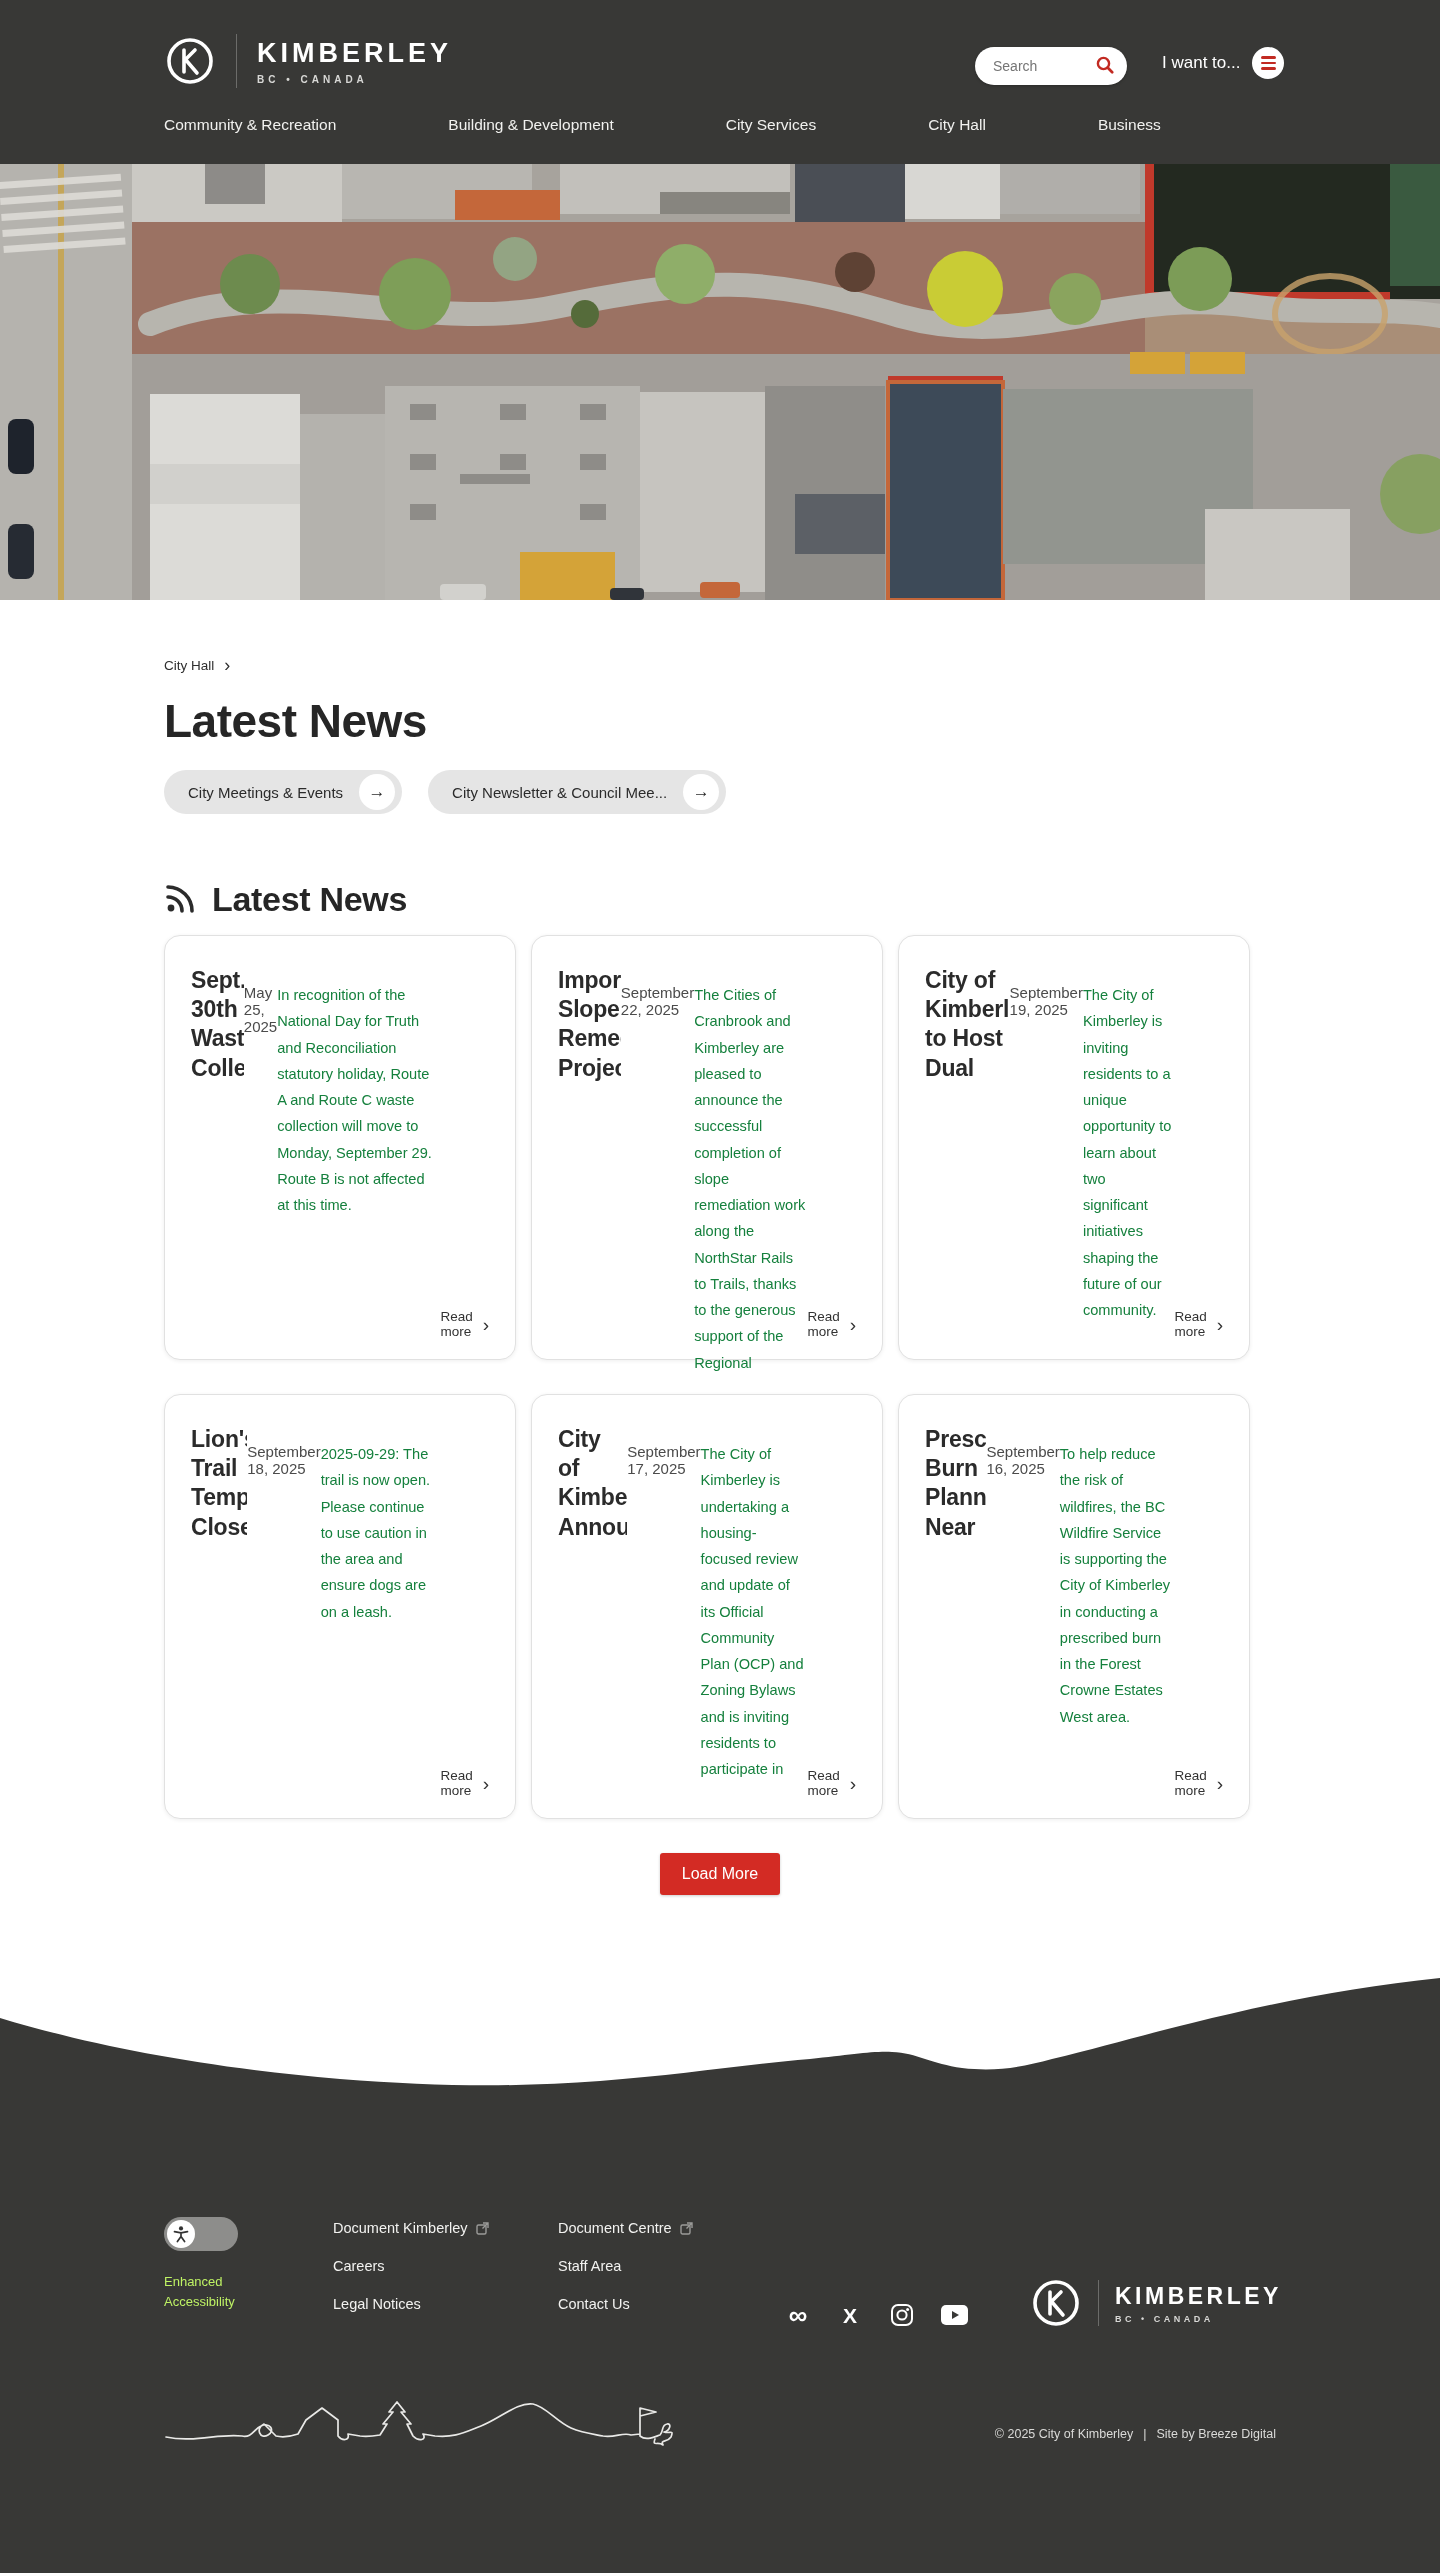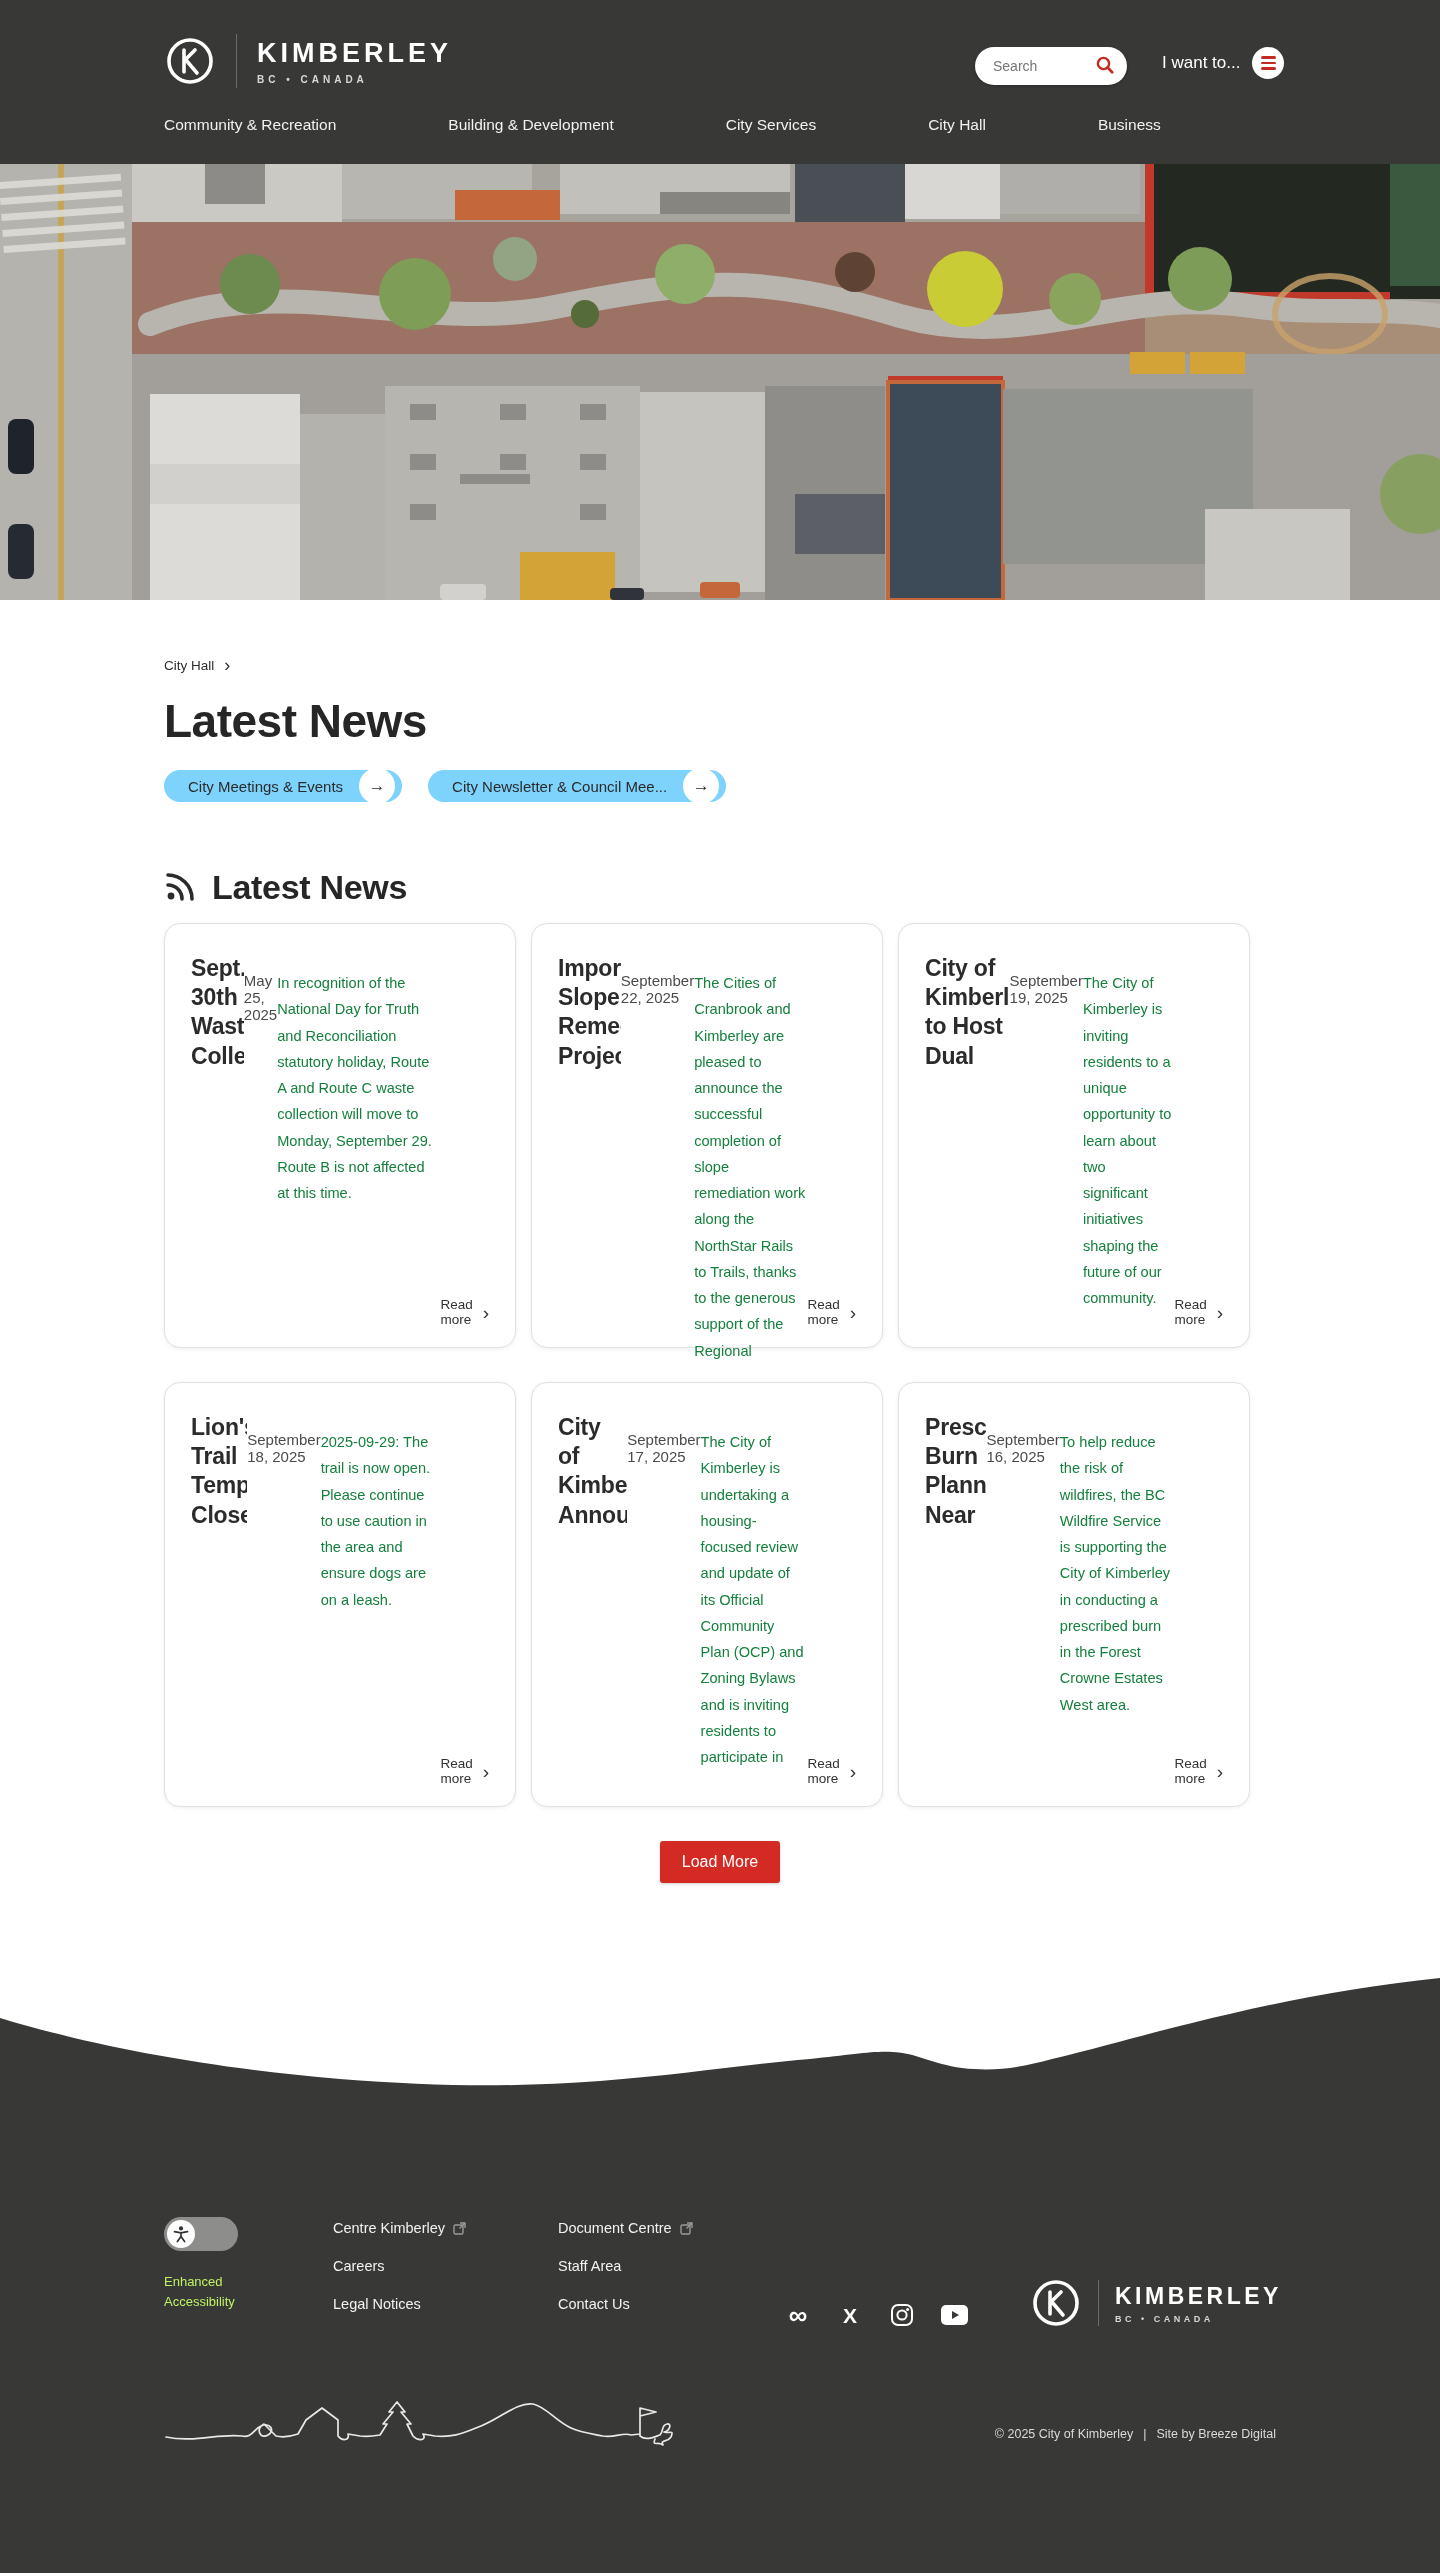--- a/index.html
+++ b/index.html
@@ -34,21 +34,21 @@
   .hero { height:436px; position:relative; overflow:hidden; background:#a7a39d; }
   .hero svg { display:block; width:1440px; height:436px; }
   
   .main { height:1375px; background:#fff; }
   .container { width:1112px; margin-left:164px; }
   .breadcrumb { padding-top:56px; display:flex; align-items:center; gap:10px; font-size:13.5px; color:#2f2f2f; }
   .breadcrumb .crumb { cursor:pointer; }
   .breadcrumb .chev { font-size:18px; line-height:1; color:#2f2f2f; }
   .page-title { margin-top:20px; font-size:46px; font-weight:700; letter-spacing:-0.5px; color:#262626; }
   .quick-links { margin-top:22px; display:flex; gap:26px; }
-  .pill { display:flex; align-items:center; gap:16px; height:32px; background:#7dd3fc; border-radius:24px; padding:0 7px 0 24px; cursor:pointer; }
+  .pill { display:flex; align-items:center; gap:16px; height:44px; background:#e5e5e5; border-radius:24px; padding:0 7px 0 24px; cursor:pointer; }
   .pill-label { font-size:15px; font-weight:500; color:#2b2b2b; }
   .pill-arrow { width:36px; height:36px; background:#fff; border-radius:50%; display:flex; align-items:center; justify-content:center; font-size:17px; color:#2b2b2b; }
   .section-head { margin-top:66px; display:flex; align-items:center; gap:14px; }
   .section-title { font-size:34px; font-weight:700; letter-spacing:-0.3px; color:#262626; }
   .cards { margin-top:16px; display:grid; grid-template-columns:repeat(3, 352px); gap:34px 15px; }
   .card { height:425px; background:#fff; border:1px solid #e1e1e1; border-radius:16px; box-shadow:0 1px 4px rgba(0,0,0,.07); padding:30px 26px 20px 26px; display:flex; }
   .card-title { font-size:23px; line-height:1.27; font-weight:700; color:#2b2b2b; letter-spacing:-0.2px; height:118px; overflow:hidden; }
   .dotted { border-top:3px dotted #4a4a4a; margin:4px 0 0 0; }
   .card-date { margin-top:18px; font-size:15px; color:#4b4b4b; }
   .card-excerpt { margin-top:16px; font-size:14.6px; line-height:1.8; color:#15803d; }
@@ -329,21 +329,21 @@
           <circle cx="9" cy="3.4" r="2.1" fill="#333"></circle>
           <path d="M2.5 6.6 L9 7.8 L15.5 6.6 M9 7.8 L9 11.5 M9 11.5 L5.4 16.5 M9 11.5 L12.6 16.5" stroke="#333" stroke-width="1.7" fill="none" stroke-linecap="round" stroke-linejoin="round"></path>
         </svg>
       </span>
     </div>
     <div class="access-label">Enhanced Accessibility</div>
   </div>
 
   <div class="flinks c1">
     <a class="flink">
-      <span>Centre Kimberley</span>
+      <span>Document Kimberley</span>
       <span class="ext">
         <svg width="13" height="13" viewBox="0 0 13 13">
           <rect x="1" y="3" width="9" height="9" rx="1.5" fill="none" stroke="#cfcfcd" stroke-width="1.4"></rect>
           <path d="M7 1 L12 1 L12 6 M12 1 L6.5 6.5" fill="none" stroke="#cfcfcd" stroke-width="1.4"></path>
         </svg>
       </span>
     </a>
     <a class="flink">
       <span>Careers</span>
     </a>

